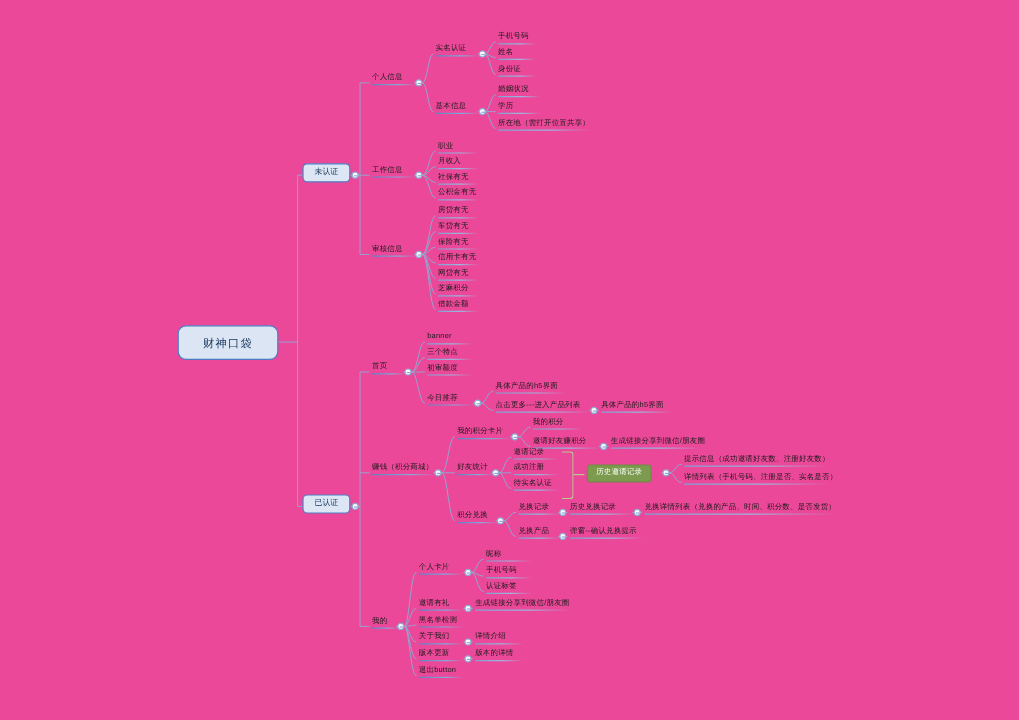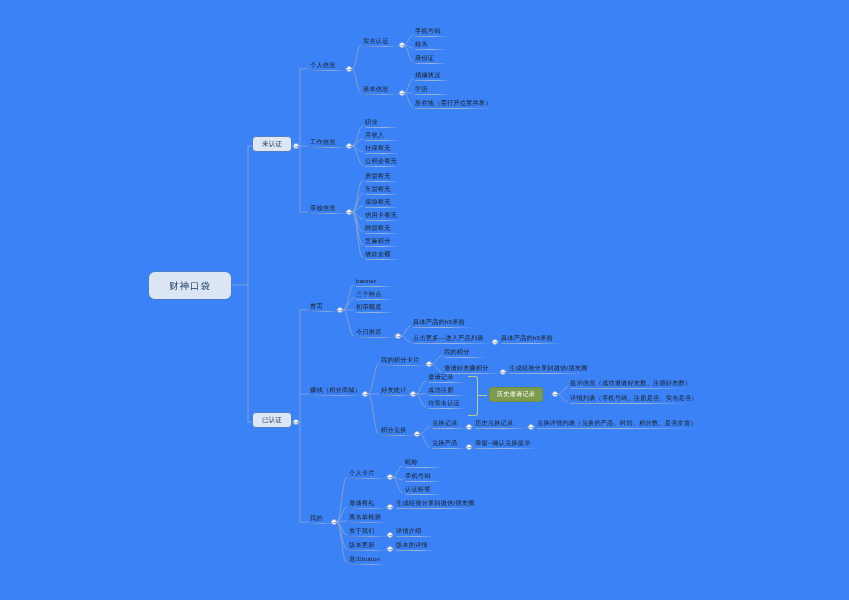--- a/index.html
+++ b/index.html
@@ -7,21 +7,21 @@
     margin: 0; padding: 0;
     width: 849px; height: 600px;
     background: #ffffff;
     font-family: "Liberation Sans", "DejaVu Sans", sans-serif;
     overflow: hidden;
   }
   #canvas {
     position: relative;
     width: 849px;
     height: 600px;
-    background: #3b82f6;
+    background: #ec4899;
   }
   svg.links {
     position: absolute;
     top: 0; left: 0;
     width: 849px; height: 600px;
     pointer-events: none;
   }
 
   
   .node {

